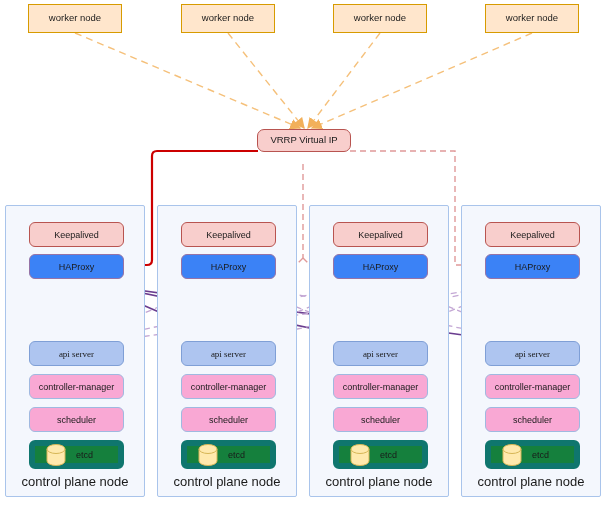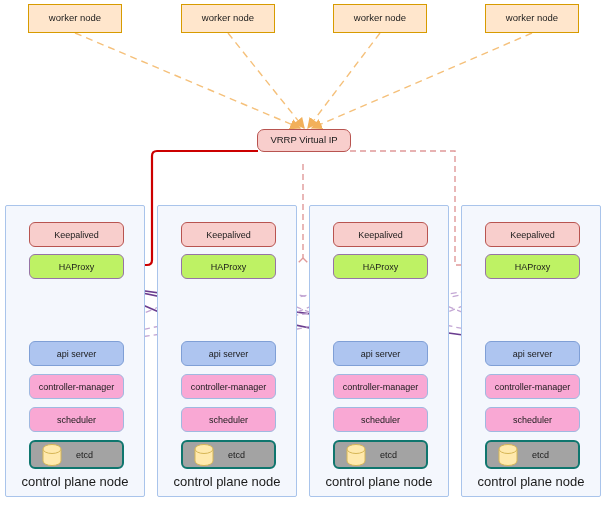--- a/index.html
+++ b/index.html
@@ -58,24 +58,24 @@
   .inner{
     position:absolute;
     box-sizing:border-box;
     display:flex;align-items:center;justify-content:center;
     font-size:9px;
     border-radius:6px;
     color:#1a1a1a;
     text-align:center;
   }
   .keepalived{background:#f8cecc;border:1px solid #b85450;}
-  .haproxy{background:#bef264;border:1px solid #9673a6;}
-  .apiserver{background:#aec5f0;border:1px solid #7f9fd6;}
+  .haproxy{background:#3b82f6;border:1px solid #9673a6;}
+  .apiserver{background:#aec5f0;border:1px solid #7f9fd6;font-family:Liberation Serif, serif;}
   .plain{background:#f9a8d4;border:1px solid #9fb9e0;}
-  .etcdbox{background:#a3a3a3;border:2px solid #0f766e;position:relative;}
+  .etcdbox{background:#15803d;border:6px solid #0f766e;position:relative;}
   .etcd-label{margin-left:16px;}
   .cyl{
     position:absolute;left:11px;top:50%;transform:translateY(-50%);
     width:20px;height:22px;
   }
 </style>
 </head>
 <body>
 
 <div id="stage">

